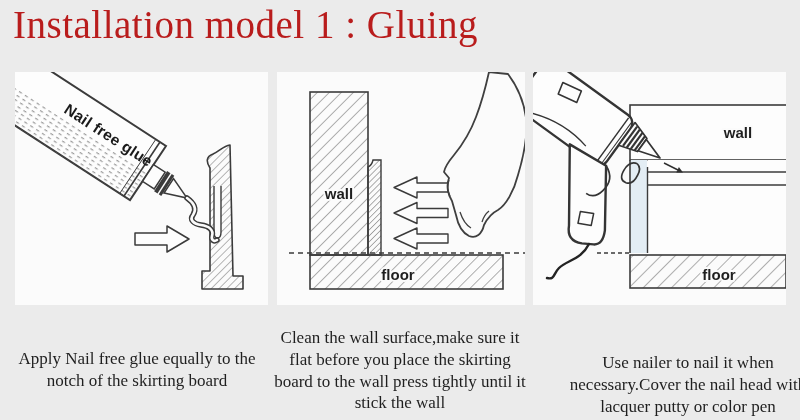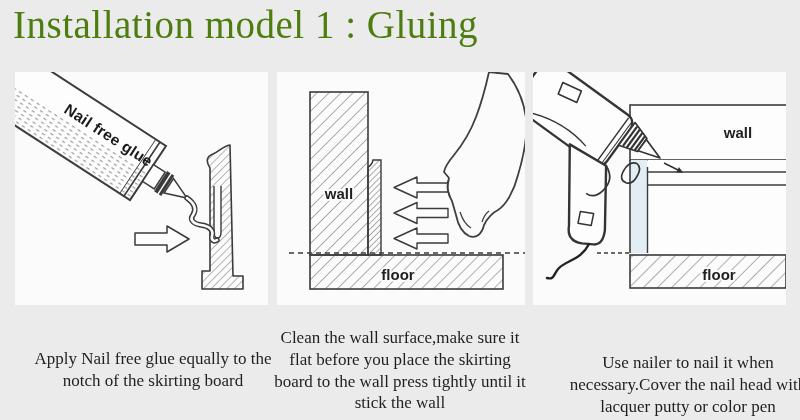--- a/index.html
+++ b/index.html
@@ -4,36 +4,36 @@
 <style>
   html,body{margin:0;padding:0;}
   body{
     width:800px;height:420px;overflow:hidden;position:relative;
     background:#ebebeb;
     font-family:"Liberation Serif", serif;
   }
   .page-title{
     position:absolute;left:13px;top:2px;margin:0;
     font-family:"Liberation Serif", serif;
-    font-size:39px;font-weight:400;letter-spacing:.5px;color:#4d7c0f;
+    font-size:39px;font-weight:400;letter-spacing:.5px;color:#b91c1c;
     white-space:nowrap;
   }
   figure.panel{
     position:absolute;margin:0;background:#fbfbfb;top:72px;height:233px;
   }
   #panel-1{left:15px;width:253px;}
   #panel-2{left:277px;width:248px;}
   #panel-3{left:533px;width:253px;}
   figure.panel svg{display:block;width:100%;height:100%;overflow:hidden;}
   .caption{
     position:absolute;text-align:center;color:#1f1f1f;
     font-size:17px;line-height:1.28;
     font-family:"Liberation Serif", serif;
   }
-  #caption-1{left:28px;top:312px;width:250px;margin-top:36px;}
+  #caption-1{left:12px;top:312px;width:250px;margin-top:36px;}
   #caption-2{left:272px;top:310px;width:256px;text-align:center;}
   #caption-3{left:560px;top:316px;width:256px;margin-top:36px;}
   .diagram-label{
     font-family:"Liberation Sans", sans-serif;
     font-weight:bold;font-size:15px;fill:#1f1f1f;
     paint-order:stroke;stroke:#fbfbfb;stroke-width:4px;stroke-linejoin:round;
   }
   .tube-label{
     font-family:"Liberation Sans", sans-serif;
     font-weight:bold;font-size:15.5px;fill:#1a1a1a;letter-spacing:.3px;

